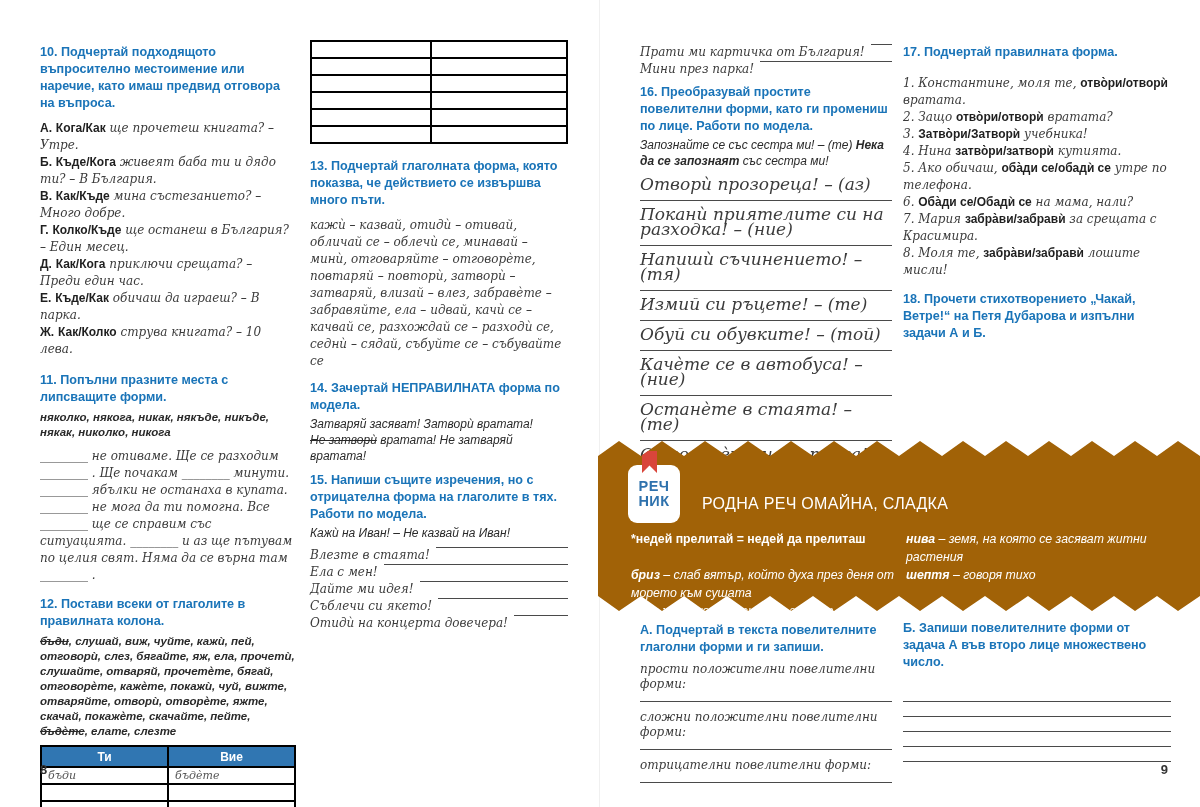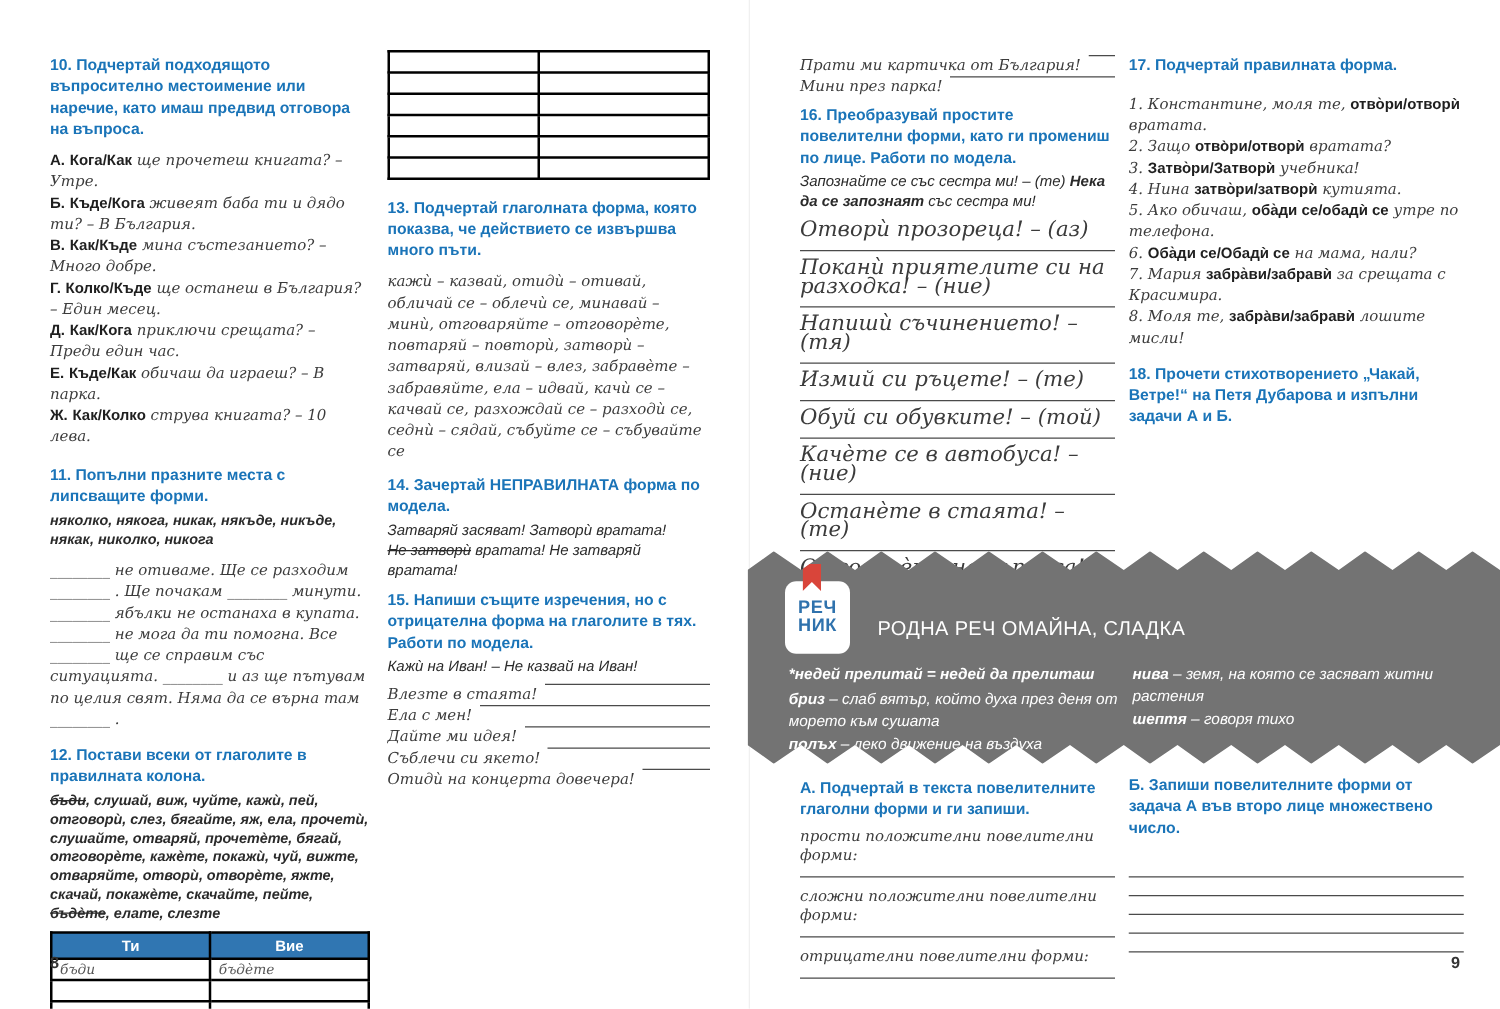--- a/index.html
+++ b/index.html
@@ -39,34 +39,34 @@
   .ex16item .uline{height:8px;margin-bottom:5px}
 
   .labelrow{margin-bottom:8px}
   .labelrow .txt{font-family:"DejaVu Serif",serif;font-style:italic;font-size:12px;line-height:15px;color:#3b3b3b}
   .labelrow .uline{height:9px;margin-bottom:4px}
 
   .poem{font-family:"DejaVu Serif",serif;font-style:italic;font-size:12px;line-height:17px;color:#3b3b3b;margin-left:18px}
   .poem .stanza{margin-bottom:14px}
 
   #band{
-    position:absolute;left:598px;top:438px;width:602px;height:176px;background:#737373;
+    position:absolute;left:598px;top:438px;width:602px;height:176px;background:#a16207;
     clip-path:polygon(0px 18px,21px 3px,43px 18px,64px 3px,86px 18px,107px 3px,129px 18px,150px 3px,172px 18px,193px 3px,215px 18px,236px 3px,258px 18px,279px 3px,301px 18px,322px 3px,344px 18px,365px 3px,387px 18px,408px 3px,430px 18px,451px 3px,473px 18px,494px 3px,516px 18px,537px 3px,559px 18px,580px 3px,602px 18px,
     602px 158px,580px 173px,559px 158px,537px 173px,516px 158px,494px 173px,473px 158px,451px 173px,430px 158px,408px 173px,387px 158px,365px 173px,344px 158px,322px 173px,301px 158px,279px 173px,258px 158px,236px 173px,215px 158px,193px 173px,172px 158px,150px 173px,129px 158px,107px 173px,86px 158px,64px 173px,43px 158px,21px 173px,0px 158px)
   }
   #dictlogo{position:absolute;left:30px;top:27px;width:52px;height:58px;background:#fff;border-radius:9px;
     display:flex;flex-direction:column;align-items:center;justify-content:center;
     font-weight:bold;color:#2f72ad;font-size:14.5px;line-height:15px;letter-spacing:.5px}
   #bookmark{position:absolute;left:44px;top:13px;width:15px;height:22px;background:#d9453a;
     clip-path:polygon(0 0,100% 0,100% 100%,50% 66%,0 100%)}
   .bandtitle{position:absolute;left:104px;top:57px;color:#fff;font-weight:normal;font-size:16px;letter-spacing:.3px}
   .bandcol{position:absolute;top:92px;color:#fff;font-size:12.3px;line-height:18px}
   #bandleft{left:33px;width:268px}
   #bandright{left:308px;width:280px}
-  .bandnote{font-weight:bold;font-style:italic;margin-bottom:2px}
+  .bandnote{font-weight:bold;margin-bottom:18px}
   .bandentry{font-style:italic}
   .bandterm{font-weight:bold}
 
   .pagenum{position:absolute;bottom:30px;font-weight:bold;font-size:13px;color:#333}
   #pn8{left:40px}
   #pn9{right:32px}
   #gutter{position:absolute;left:599px;top:0;width:1px;height:807px;background:#f0f0f0}
 </style>
 </head>
 <body>

